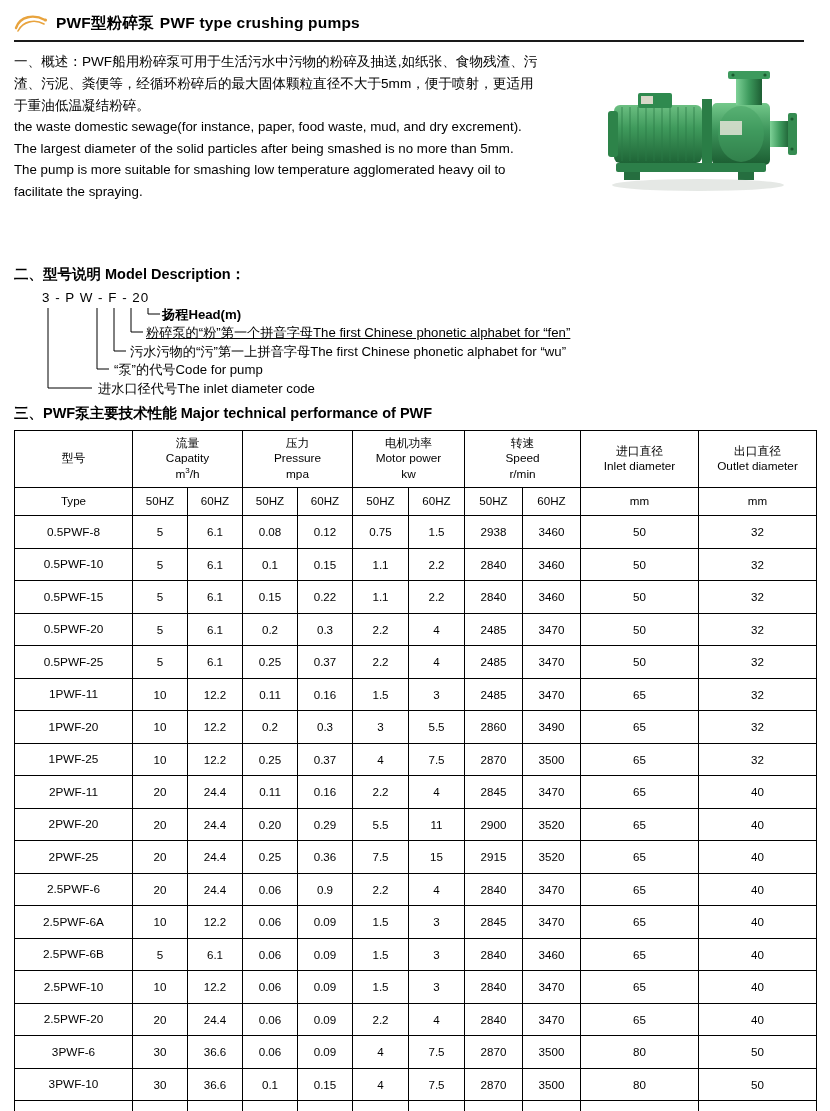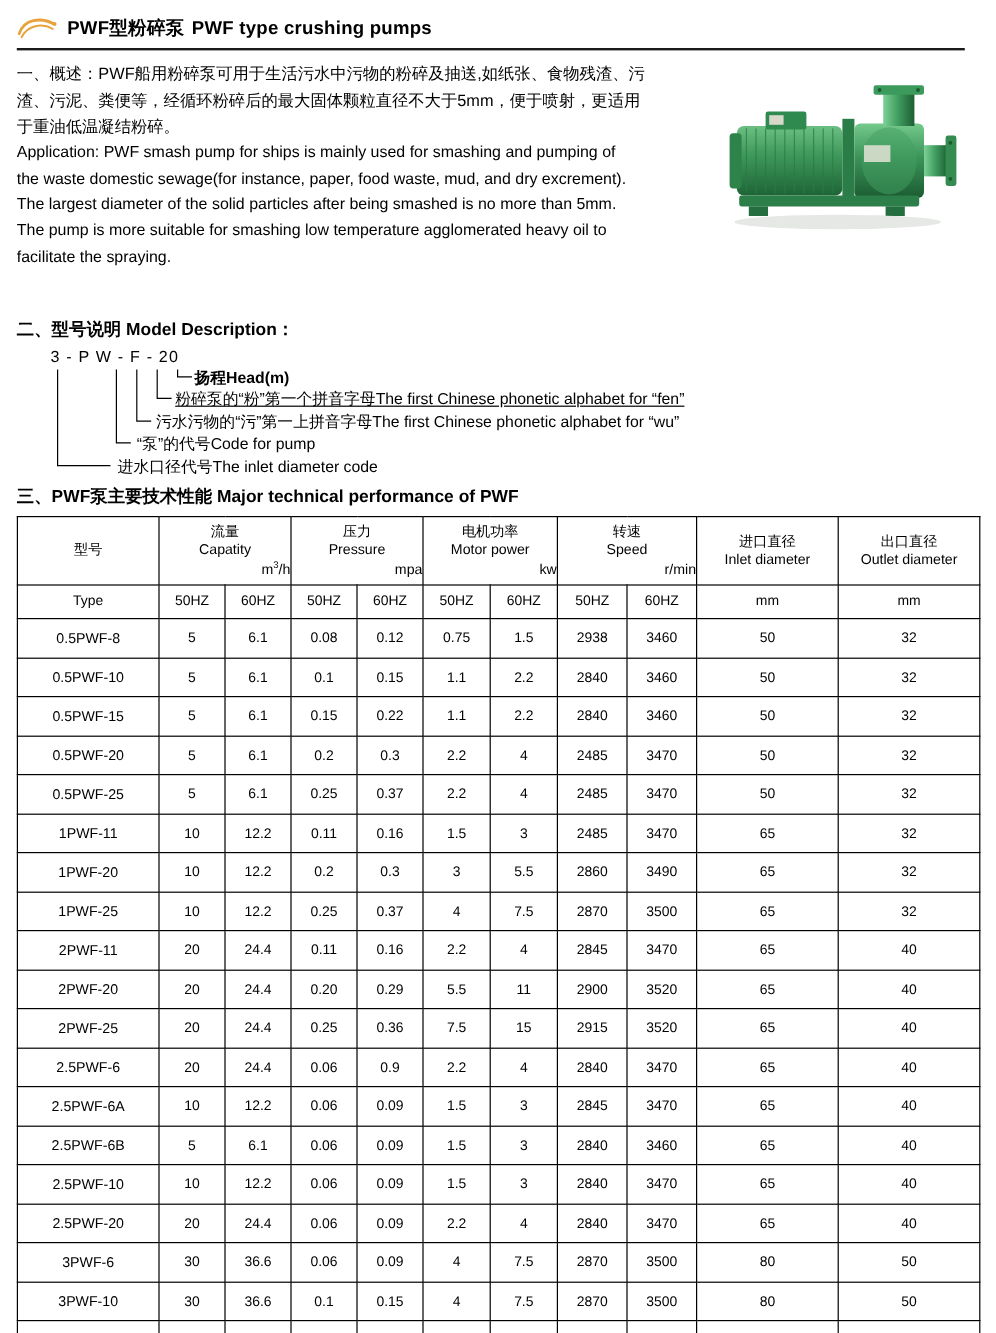--- a/index.html
+++ b/index.html
@@ -143,21 +143,21 @@
   }
   table.spec tbody td {
     height: 31.5px;
     font-size: 11.6px;
   }
   table.spec tbody td.model {
     font-size: 11.8px;
   }
   .hdr-cn { display: block; }
   .hdr-en { display: block; }
-  .hdr-unit { display: block; text-align: right; }
+  .hdr-unit { display: block; }
   sup { font-size: 8px; vertical-align: super; }
 </style>
 </head>
 <body>
 
 <div class="page">
 
   <div class="title-row">
     <span class="title-logo">
       <svg width="34" height="22" viewBox="0 0 34 22">
@@ -167,21 +167,20 @@
       </svg>
     </span>
     <span class="title-text"><span>PWF型粉碎泵</span><span style="margin-left:6px;">PWF type crushing pumps</span></span>
   </div>
 
   <div class="intro-wrap">
     <div class="intro-text">
       <p class="intro-cn">一、概述：PWF船用粉碎泵可用于生活污水中污物的粉碎及抽送,如纸张、食物残渣、污</p>
       <p class="intro-cn">渣、污泥、粪便等，经循环粉碎后的最大固体颗粒直径不大于5mm，便于喷射，更适用</p>
       <p class="intro-cn">于重油低温凝结粉碎。</p>
-      <p class="intro-en">Application: PWF smash pump for ships is mainly used for smashing and pumping of</p>
       <p class="intro-en">the waste domestic sewage(for instance, paper, food waste, mud, and dry excrement).</p>
       <p class="intro-en">The largest diameter of the solid particles after being smashed is no more than 5mm.</p>
       <p class="intro-en">The pump is more suitable for smashing low temperature agglomerated heavy oil to</p>
       <p class="intro-en">facilitate the spraying.</p>
     </div>
 
     <div class="pump-img">
       <svg width="208" height="132" viewBox="0 0 208 132">
         <defs>
           <linearGradient id="gmot" x1="0" y1="0" x2="0" y2="1">

